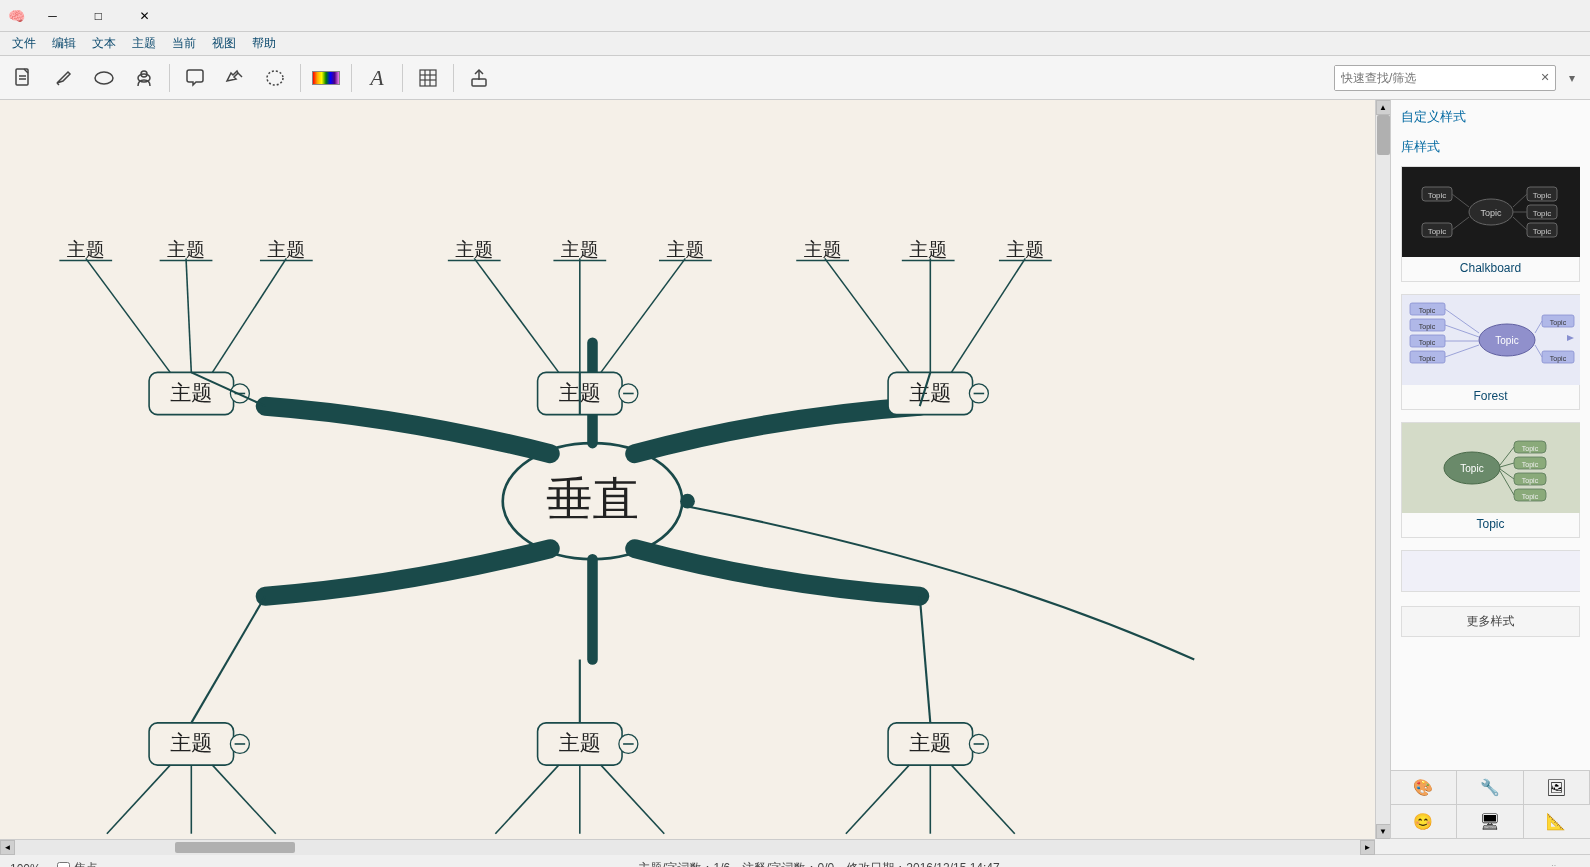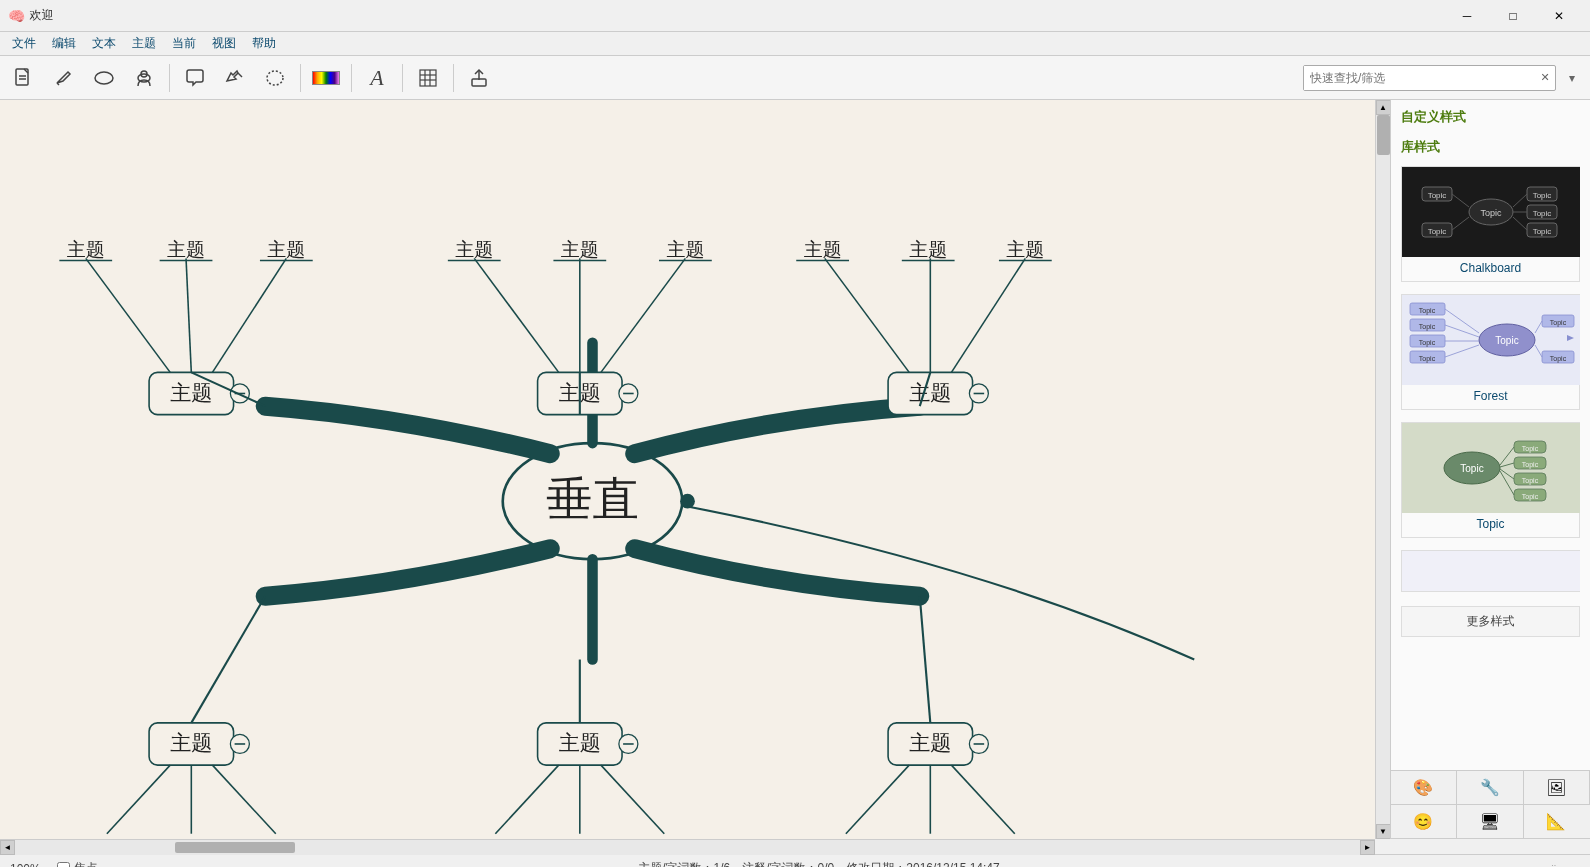--- a/index.html
+++ b/index.html
@@ -119,23 +119,23 @@
 
     
     #right-panel {
       width: 200px;
       background: #fafafa;
       border-left: 1px solid #ccc;
       display: flex; flex-direction: column;
       overflow-y: auto;
     }
     .panel-section-title {
-      font-size: 13px; font-weight: bold;
+      font-size: 13px; font-weight: normal;
       padding: 8px 10px 4px;
-      color: #4d7c0f;
+      color: #0369a1;
     }
     .style-item {
       margin: 6px 10px;
       cursor: pointer;
       border: 1px solid #ddd;
     }
     .style-preview {
       width: 178px; height: 90px;
       overflow: hidden;
       display: flex; align-items: center; justify-content: center;
@@ -225,21 +225,20 @@
 
     
     #right-panel::-webkit-scrollbar { width: 6px; }
     #right-panel::-webkit-scrollbar-thumb { background: #bbb; }
   </style>
 </head>
 <body>
 
 <div id="titlebar">
   <span style="font-size:14px; margin-right:4px;">🧠</span>
-  <span style="font-size:12px;color:#333;flex:1;">欢迎</span>
   <div style="display:flex;">
     <button class="win-btn">─</button>
     <button class="win-btn">□</button>
     <button class="win-btn close">✕</button>
   </div>
 </div>
 
 <div id="menubar">
   <span class="menu-item">文件</span>
   <span class="menu-item">编辑</span>
@@ -317,21 +316,21 @@
   <div class="tool-separator"></div>
 
   <button class="tool-btn" title="导出">
     <svg width="22" height="22" viewBox="0 0 22 22" fill="none" stroke="#444" stroke-width="1.5">
       <rect x="4" y="12" width="14" height="7" rx="1"></rect>
       <line x1="11" y1="3" x2="11" y2="13"></line>
       <polyline points="7,7 11,3 15,7"></polyline>
     </svg>
   </button>
 
-  <div class="search-box" style="margin-left:auto;gap:31px;">
+  <div class="search-box" style="margin-left:auto;">
     <input type="text" placeholder="快速查找/筛选" style="">
     <button class="search-clear">✕</button>
   </div>
   <button class="filter-btn" title="筛选">▾</button>
 </div>
 
 <div id="main" style="position:relative; display:flex; height:calc(867px - 32px - 24px - 44px - 28px);">
 
   <div id="canvas-area" style="flex:1; position:relative; overflow:hidden; background:#f5f0e8;">
 

